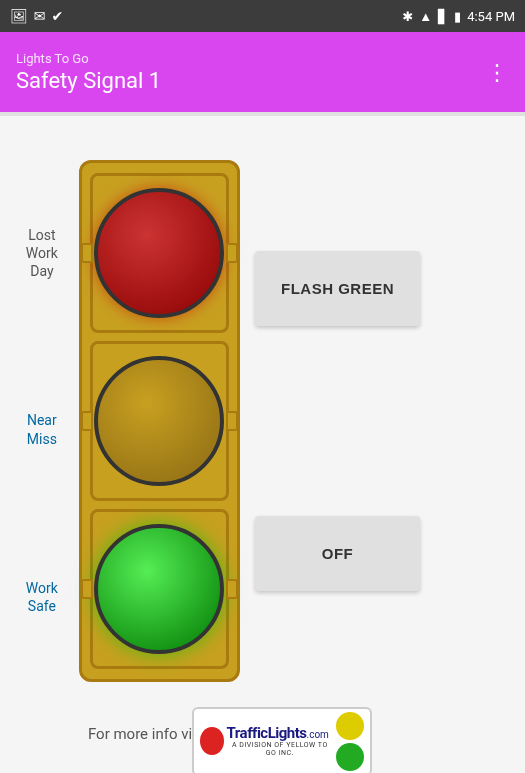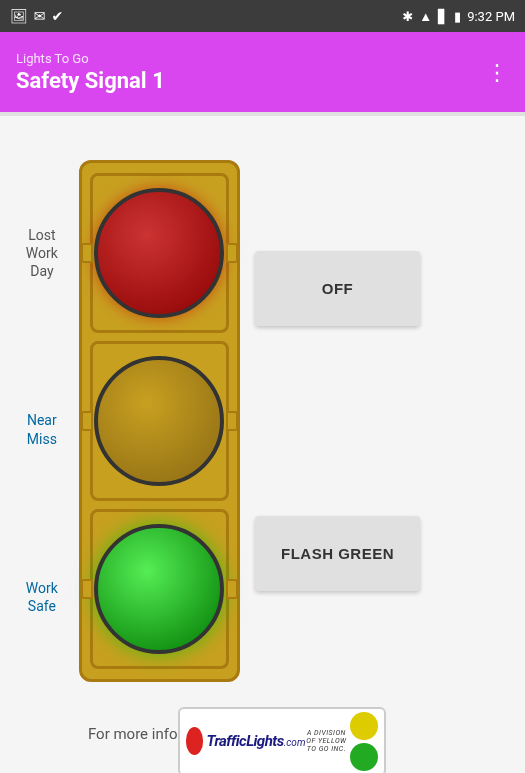--- a/index.html
+++ b/index.html
@@ -45,21 +45,21 @@
       padding: 0 16px;
       position: relative;
     }
     #app-bar-subtitle {
       font-size: 13px;
       color: rgba(255,255,255,0.85);
       margin-bottom: 2px;
     }
     #app-bar-title {
       font-size: 22px;
-      font-weight: bold;
+      font-weight: normal;
       color: white;
     }
     #overflow-menu {
       position: absolute;
       right: 16px;
       top: 50%;
       transform: translateY(-50%);
       color: white;
       font-size: 22px;
       cursor: pointer;
@@ -278,21 +278,21 @@
   <div class="status-icons-left">
     <span style="color:white;font-size:14px;">🖼</span>
     <span style="color:white;font-size:14px;">✉</span>
     <span style="color:white;font-size:14px;">✔</span>
   </div>
   <div class="status-icons-right">
     <span>✱</span>
     <span>▲</span>
     <span>▋</span>
     <span>▮</span>
-    <span>9:32 PM</span>
+    <span>4:54 PM</span>
   </div>
 </div>
 
 <div id="app-bar">
   <span id="app-bar-subtitle">Lights To Go</span>
   <span id="app-bar-title">Safety Signal 1</span>
   <span id="overflow-menu">⋮</span>
 </div>
 
 <div id="divider"></div>
@@ -322,34 +322,34 @@
       </div>
 
       <div class="light-section">
         <div class="bracket-left"></div>
         <div class="bracket-right"></div>
         <div class="light-circle light-green"></div>
       </div>
     </div>
 
     <div id="buttons-right">
+      <button class="flash-btn">FLASH GREEN</button>
       <button class="flash-btn">OFF</button>
-      <button class="flash-btn">FLASH GREEN</button>
     </div>
 
   </div>
 
   <div id="footer">
     <span id="footer-text">For more info visit:</span>
 
     <div id="tl-logo">
       <div class="logo-overlay">
         <div class="logo-circles">
           <div class="logo-circle logo-red"></div>
-          <div style="display:flex;flex-direction:row;align-items:center;font-style:italic;">
+          <div style="display:flex;flex-direction:column;align-items:flex-start;">
             <div style="display:flex;align-items:baseline;gap:0px;">
               <span class="logo-text-main">TrafficLights</span>
                 <span class="logo-text-dot-com">.com</span>
             </div>
             <span class="logo-sub">A DIVISION OF YELLOW TO GO INC.</span>
           </div>
           <div style="display:flex;flex-direction:column;gap:3px;">
             <div class="logo-circle logo-yellow"></div>
             <div class="logo-circle logo-green"></div>
           </div>

